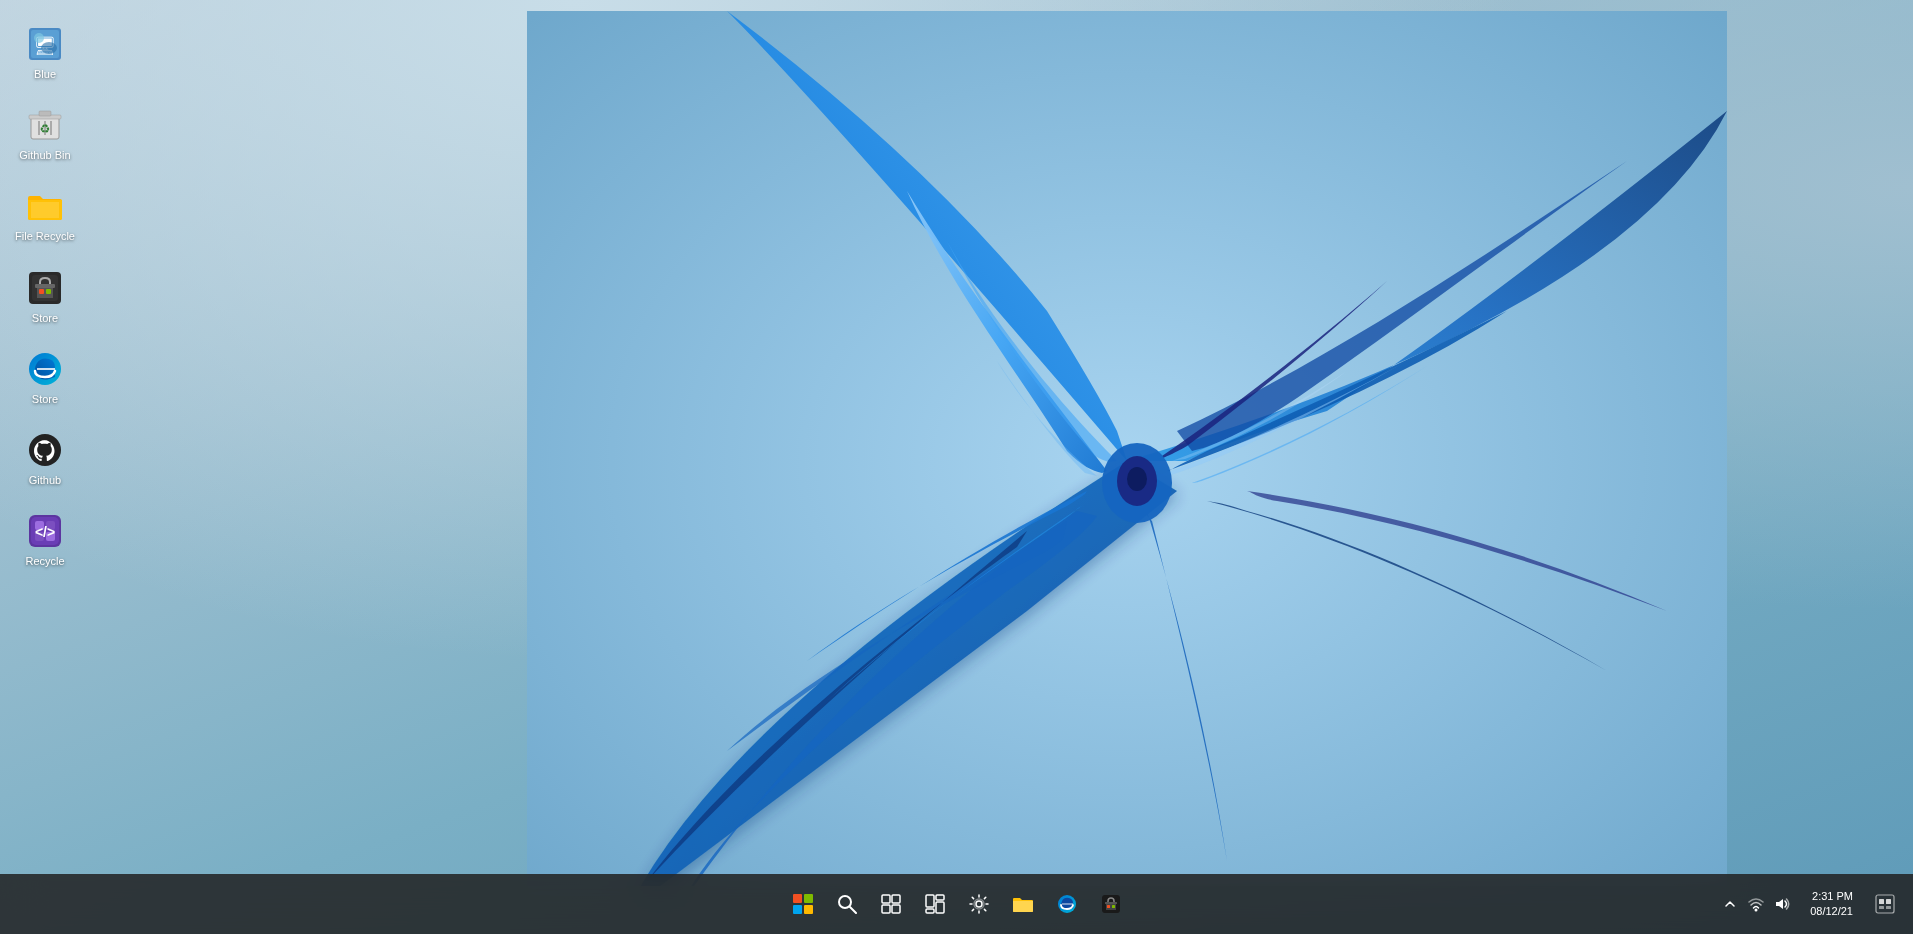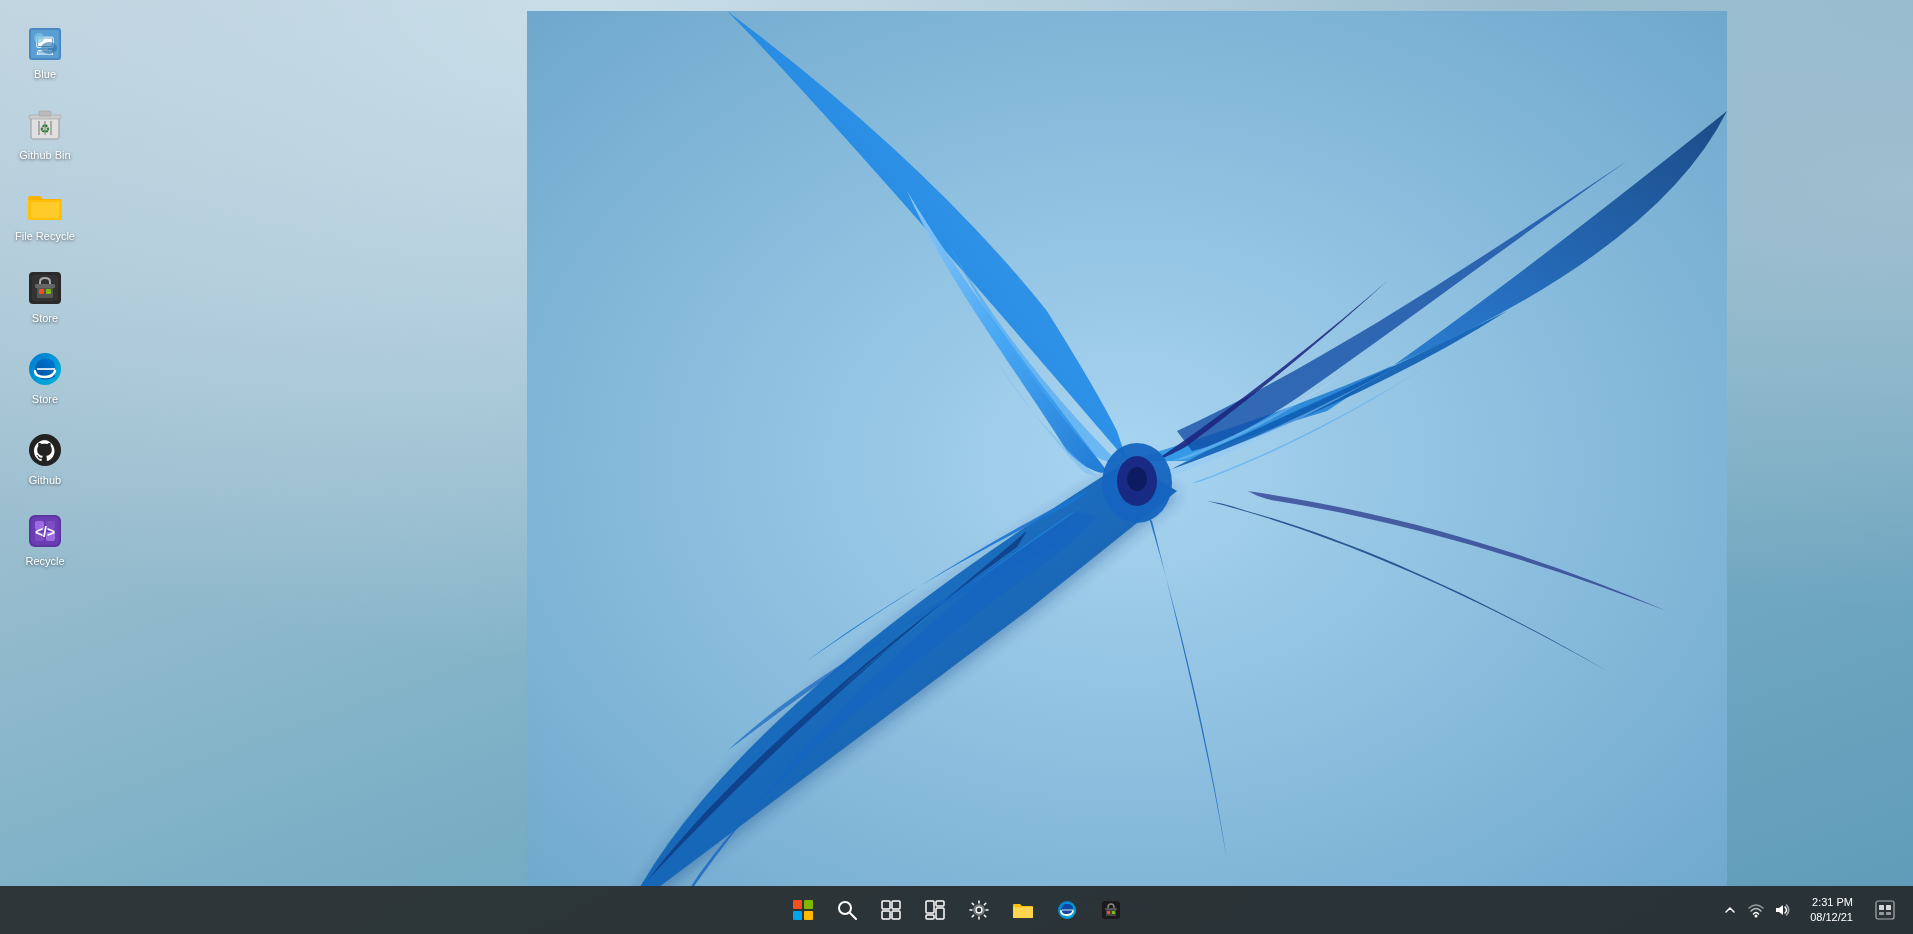--- a/index.html
+++ b/index.html
@@ -84,21 +84,21 @@
       line-height: 1.2;
       word-break: break-word;
     }
 
     
     .taskbar {
       position: absolute;
       bottom: 0;
       left: 0;
       right: 0;
-      height: 48px;
+      height: 60px;
       background: rgba(32, 32, 32, 0.85);
       backdrop-filter: blur(20px);
       display: flex;
       align-items: center;
       justify-content: space-between;
       padding: 0 12px;
     }
 
     .taskbar-center {
       position: absolute;

